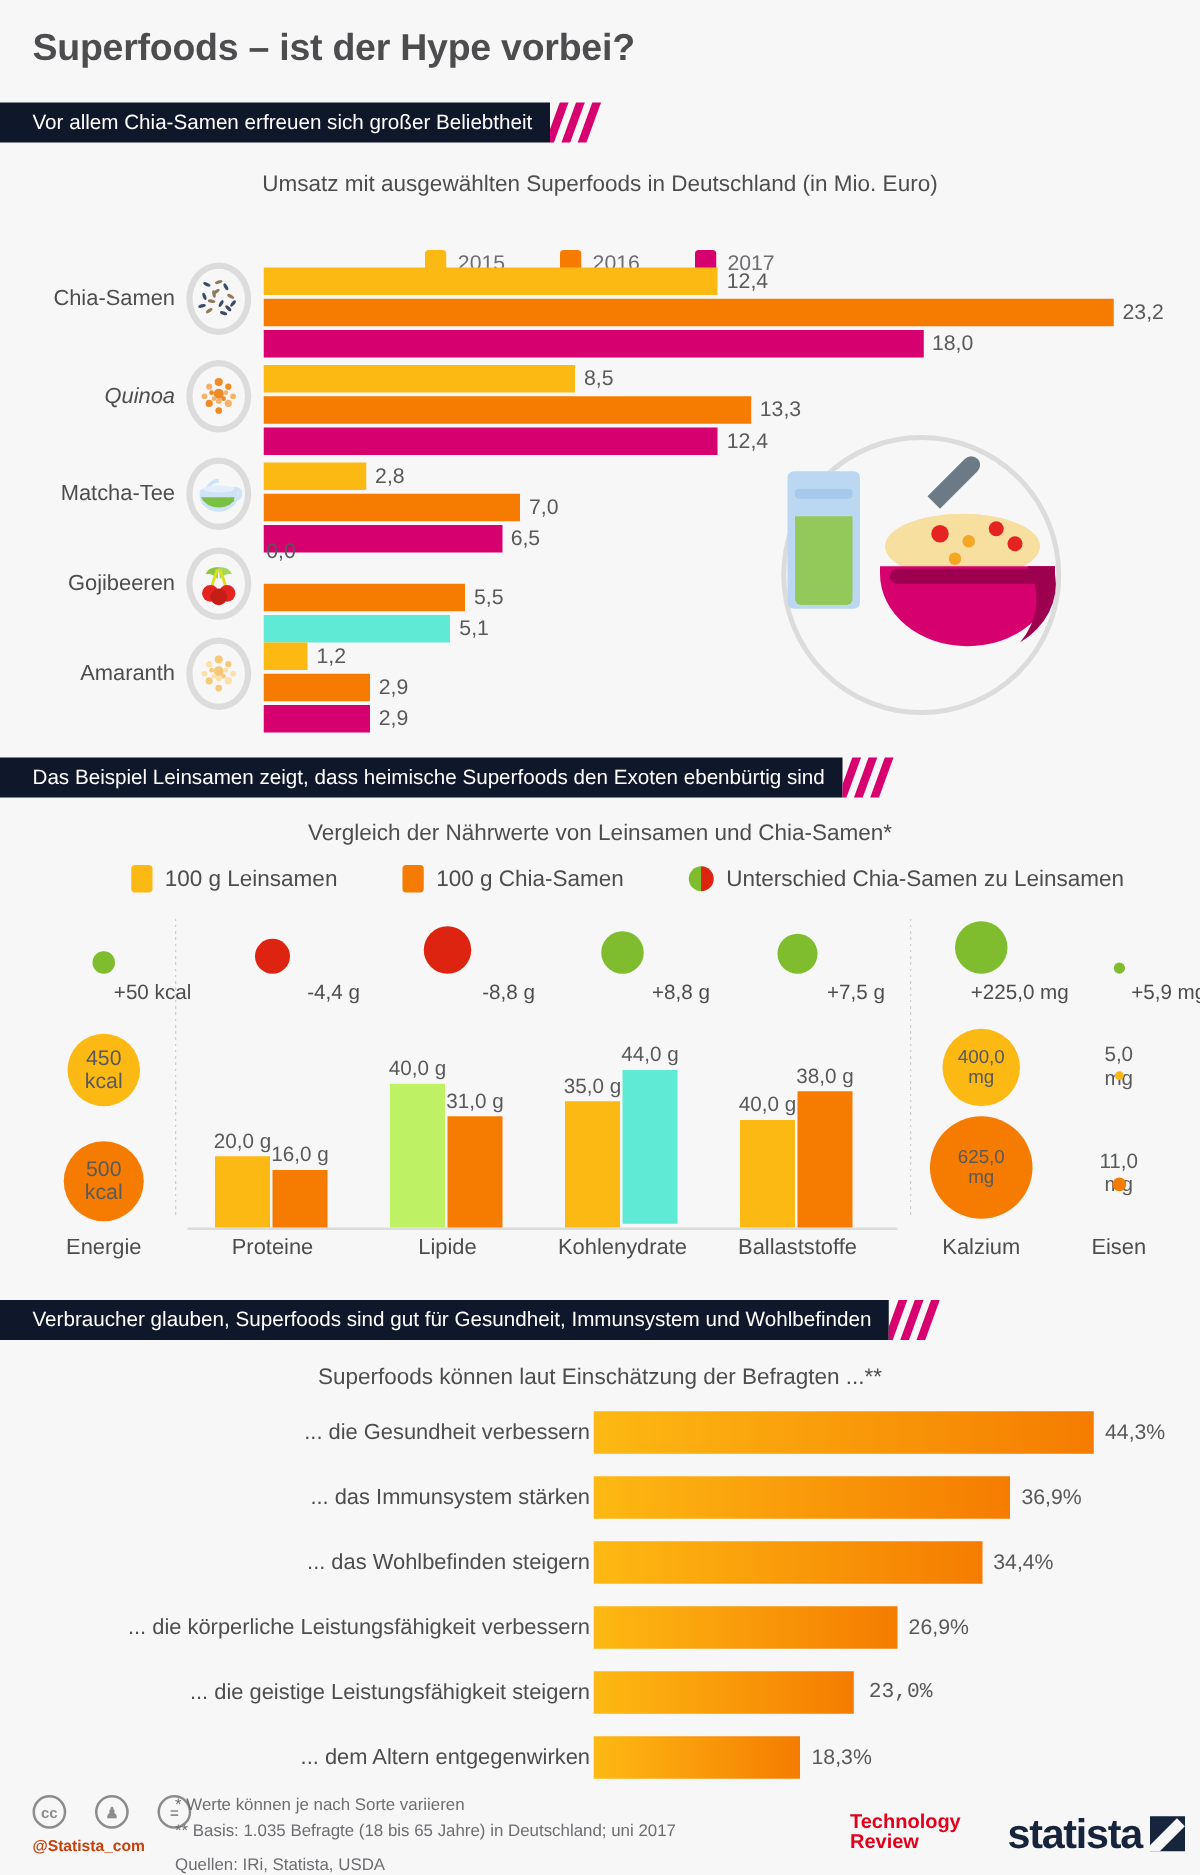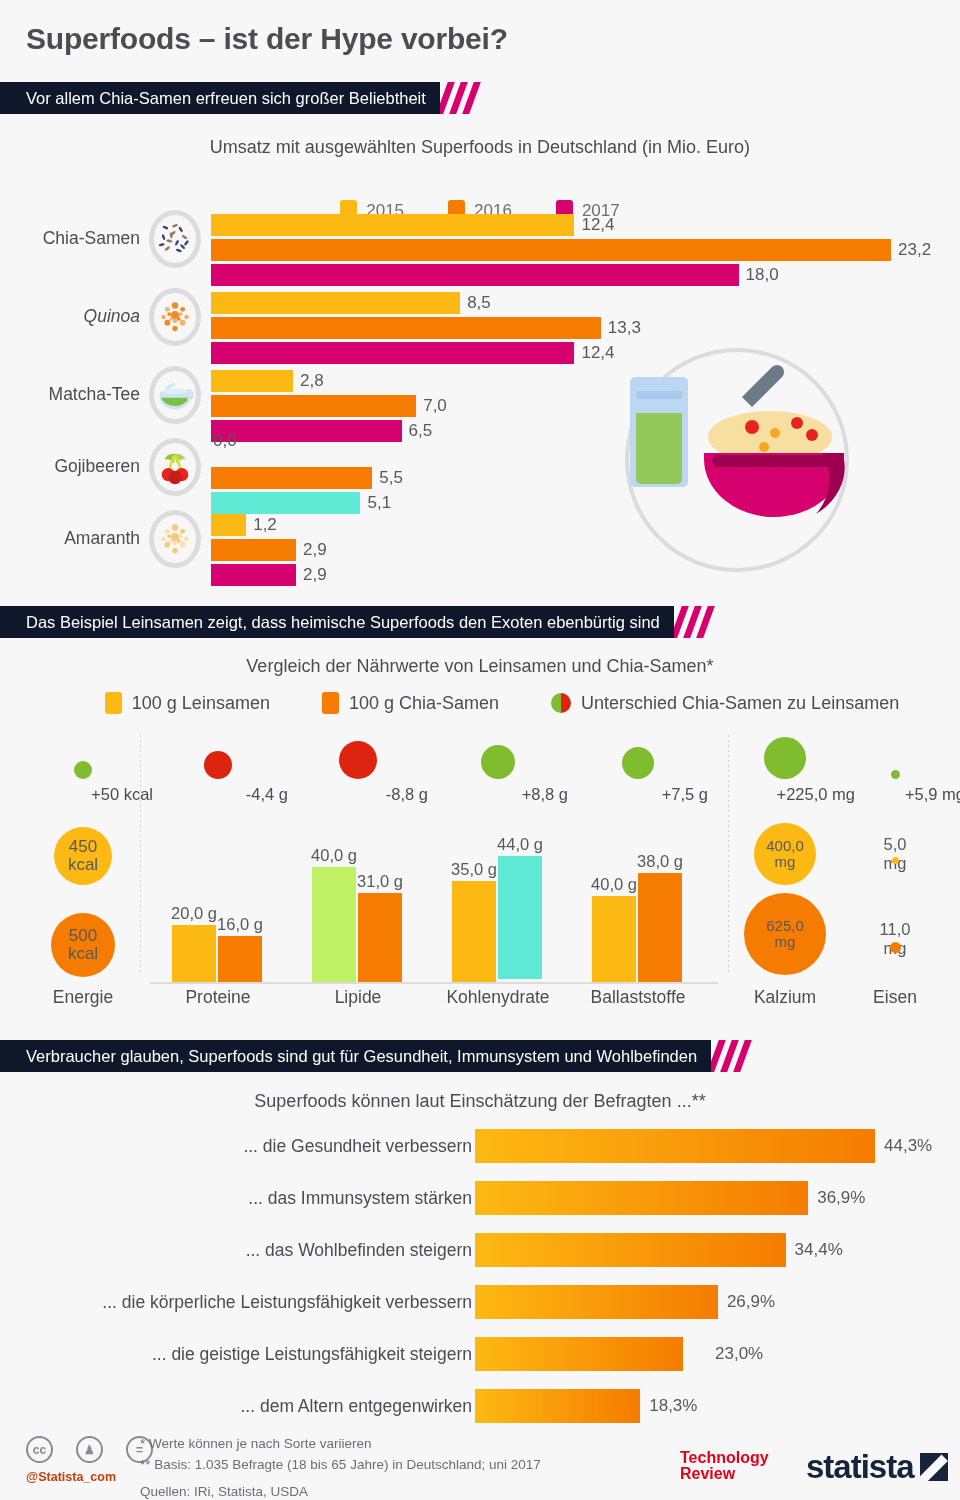--- a/index.html
+++ b/index.html
@@ -503,21 +503,21 @@
       <div class="s3-val" style="left: 785.609px;">34,4%</div>
     </div>
     <div class="s3-row">
       <div class="s3-label">... die körperliche Leistungsfähigkeit verbessern</div>
       <div class="s3-bar" style="width: 242.889px;"></div>
       <div class="s3-val" style="left: 717.889px;">26,9%</div>
     </div>
     <div class="s3-row">
       <div class="s3-label">... die geistige Leistungsfähigkeit steigern</div>
       <div class="s3-bar" style="width: 207.675px;"></div>
-      <div class="s3-val" style="left: 706px;">23,0%</div>
+      <div class="s3-val" style="left: 686px; font-family: Liberation Mono, monospace;">23,0%</div>
     </div>
     <div class="s3-row">
       <div class="s3-label">... dem Altern entgegenwirken</div>
       <div class="s3-bar" style="width: 165.237px;"></div>
       <div class="s3-val" style="left: 640.237px;">18,3%</div>
     </div>
   </div>
 
 <div class="footer">
   <div class="cc-icons">

